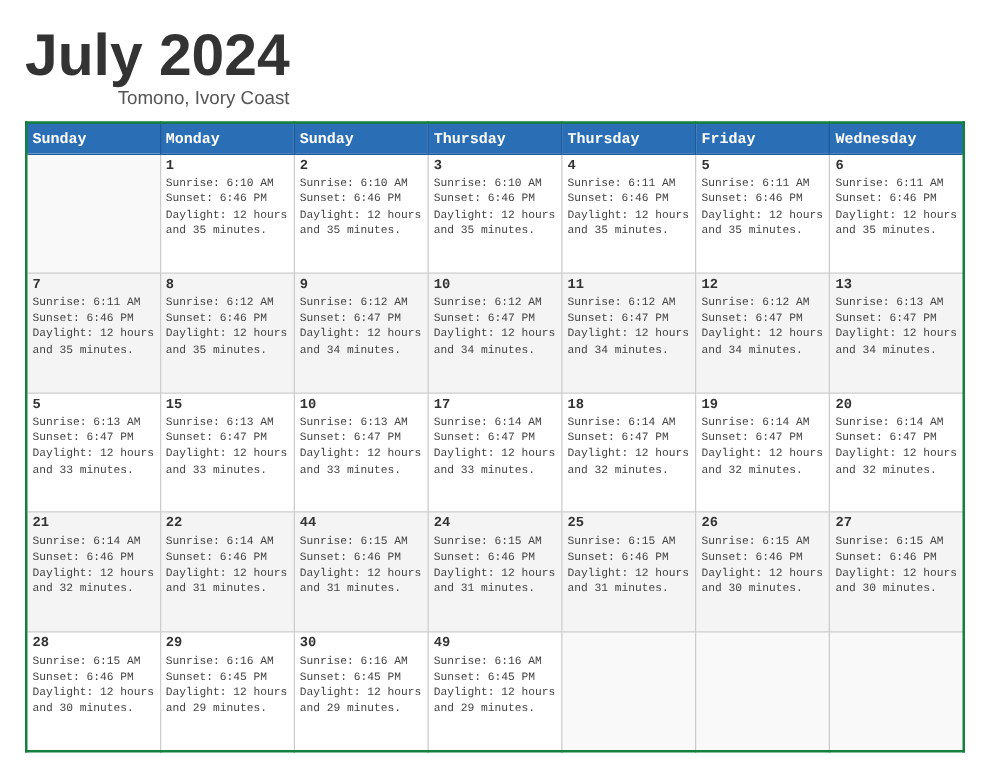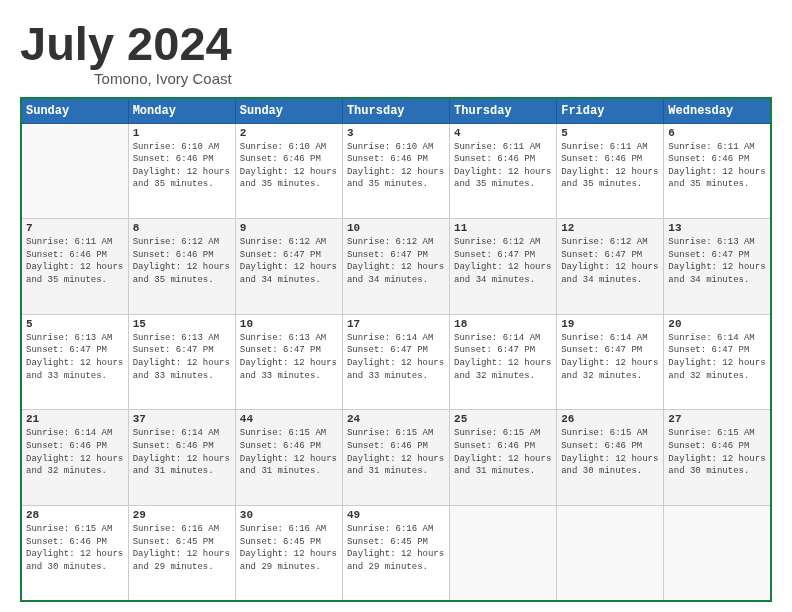--- a/index.html
+++ b/index.html
@@ -271,21 +271,21 @@
         </tr>
         <tr class="row-alt">
           <td>
             <span class="day-number">21</span>
             <div class="day-info" style="white-space: pre-line;">Sunrise: 6:14 AM
 Sunset: 6:46 PM
 Daylight: 12 hours
 and 32 minutes.</div>
           </td>
           <td>
-            <span class="day-number">37</span>
+            <span class="day-number">22</span>
             <div class="day-info" style="white-space: pre-line;">Sunrise: 6:14 AM
 Sunset: 6:46 PM
 Daylight: 12 hours
 and 31 minutes.</div>
           </td>
           <td>
             <span class="day-number">44</span>
             <div class="day-info" style="white-space: pre-line;">Sunrise: 6:15 AM
 Sunset: 6:46 PM
 Daylight: 12 hours

